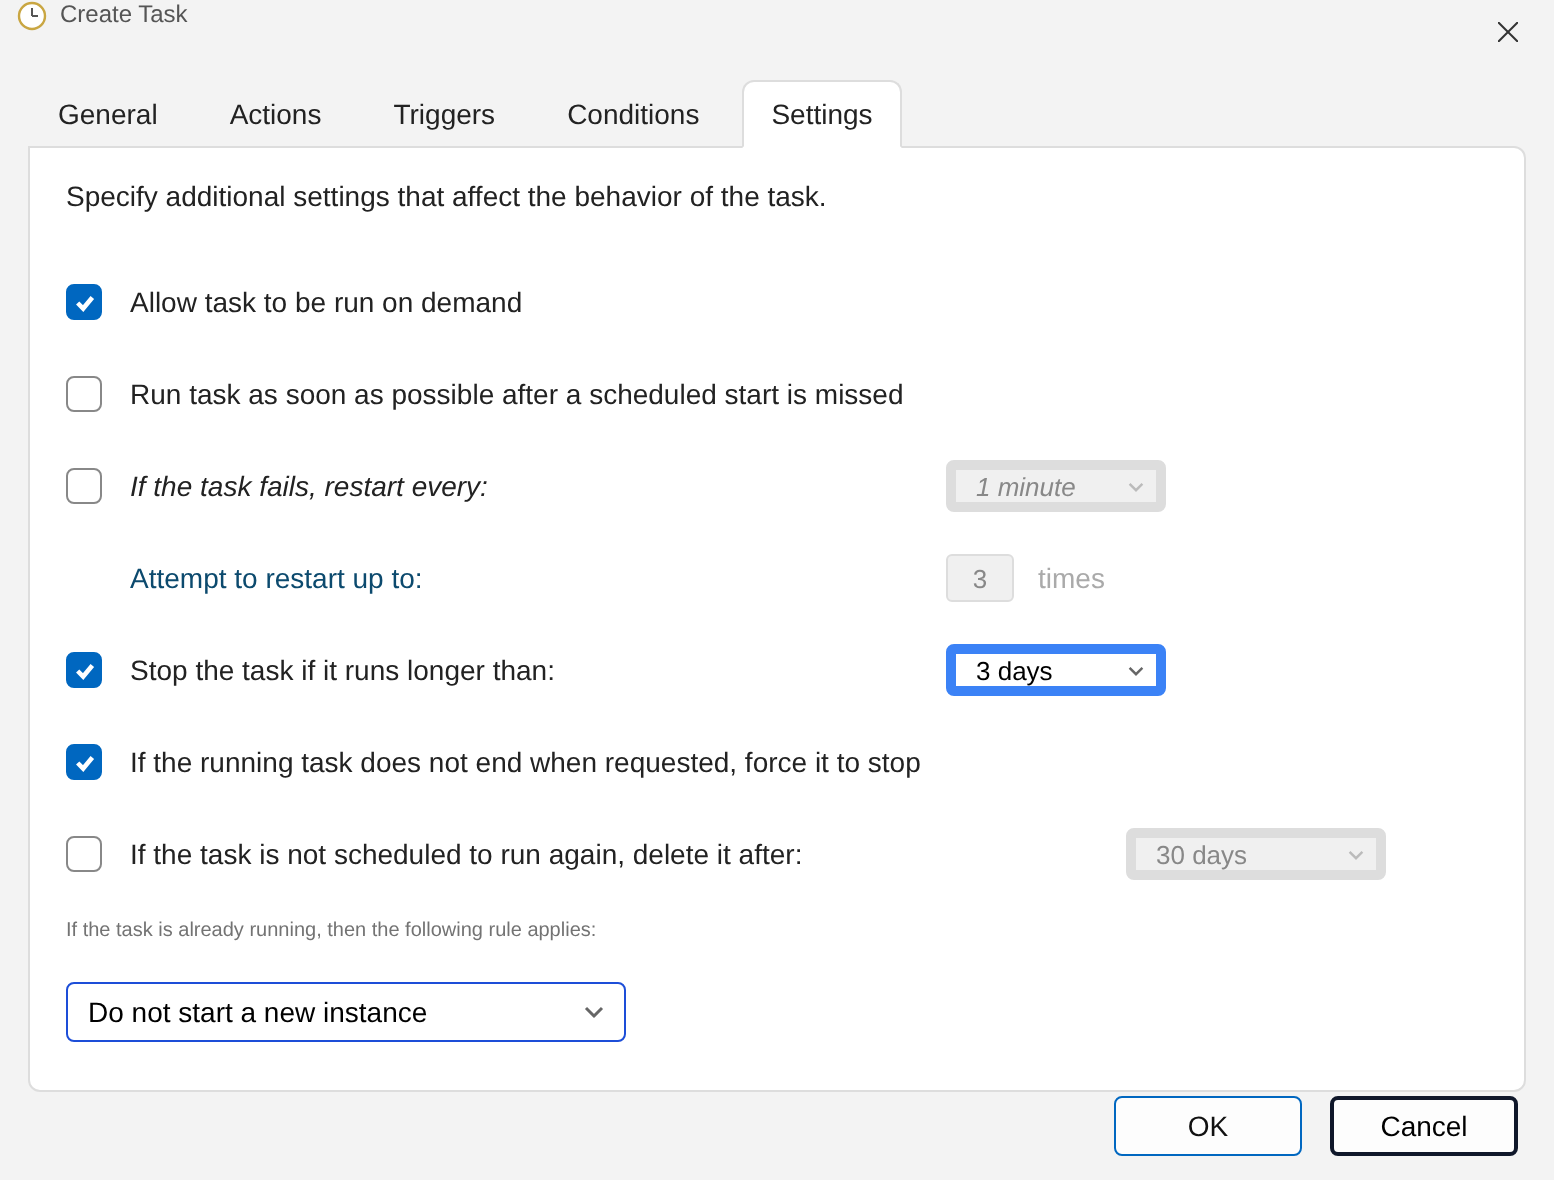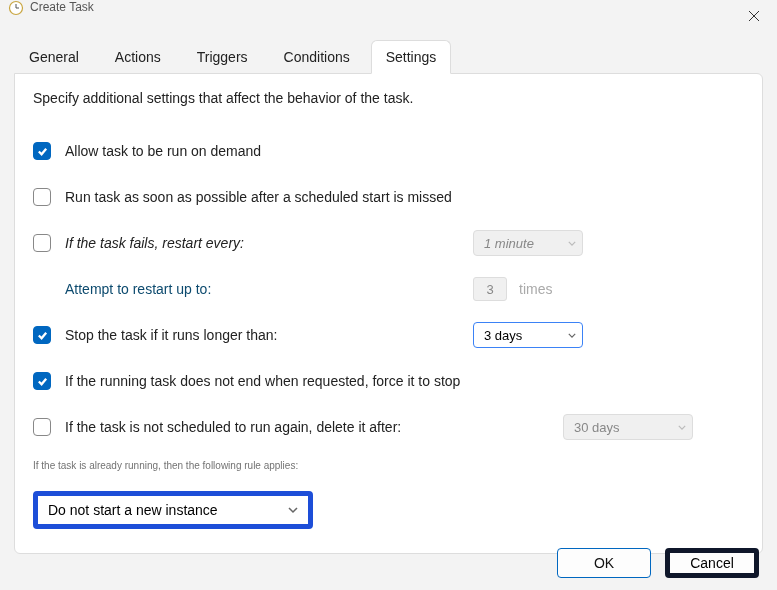--- a/index.html
+++ b/index.html
@@ -127,21 +127,21 @@
       color: #222;
       flex: 0 0 auto;
     }
     .row-label.disabled {
       color: #0c4a6e;
     }
     .row-label.indented {
       margin-left: 32px;
     }
     .select {
-      border: 1px solid #3b82f6;
+      border: 5px solid #3b82f6;
       border-radius: 4px;
       background: #fff;
       font-size: 13px;
       padding: 4px 22px 4px 10px;
       height: 26px;
       position: relative;
       display: flex;
       align-items: center;
       min-width: 80px;
       cursor: pointer;
@@ -181,21 +181,21 @@
       align-items: center;
       justify-content: center;
     }
     .rule-label {
       font-size: 10px;
       color: #737373;
       margin-top: 4px;
       margin-bottom: 20px;
     }
     .rule-select {
-      border: 5px solid #1d4ed8;
+      border: 1px solid #1d4ed8;
       border-radius: 4px;
       background: #fff;
       font-size: 14px;
       padding: 6px 28px 6px 10px;
       width: 280px;
       position: relative;
       cursor: pointer;
     }
     .rule-select .chev {
       position: absolute;
@@ -213,21 +213,21 @@
     .footer {
       position: absolute;
       bottom: 12px;
       right: 18px;
       display: flex;
       gap: 14px;
     }
     .btn {
       min-width: 94px;
       height: 30px;
-      border: 5px solid #0f172a;
+      border: 2px solid #0f172a;
       border-radius: 4px;
       background: #fdfdfd;
       font-size: 14px;
       cursor: pointer;
       display: flex;
       align-items: center;
       justify-content: center;
     }
     .btn.primary {
       border: 1.5px solid #0067c0;

